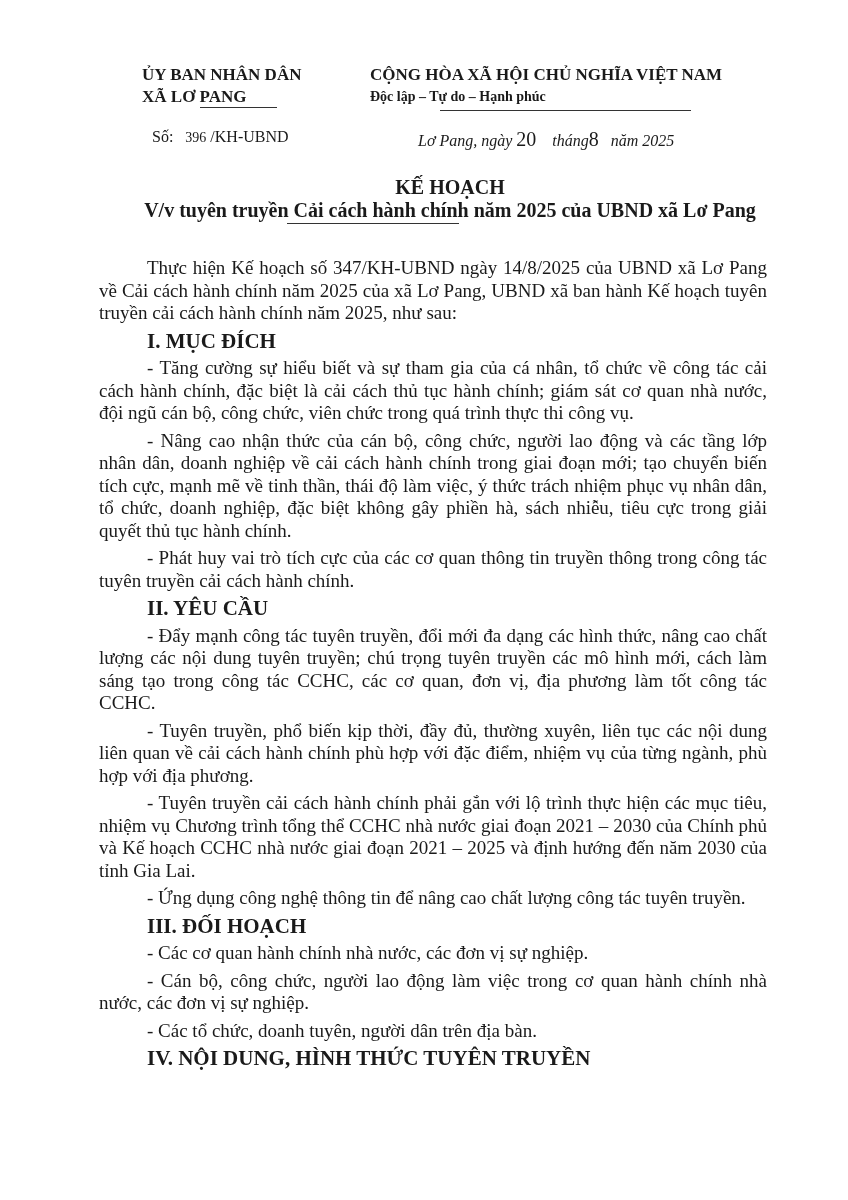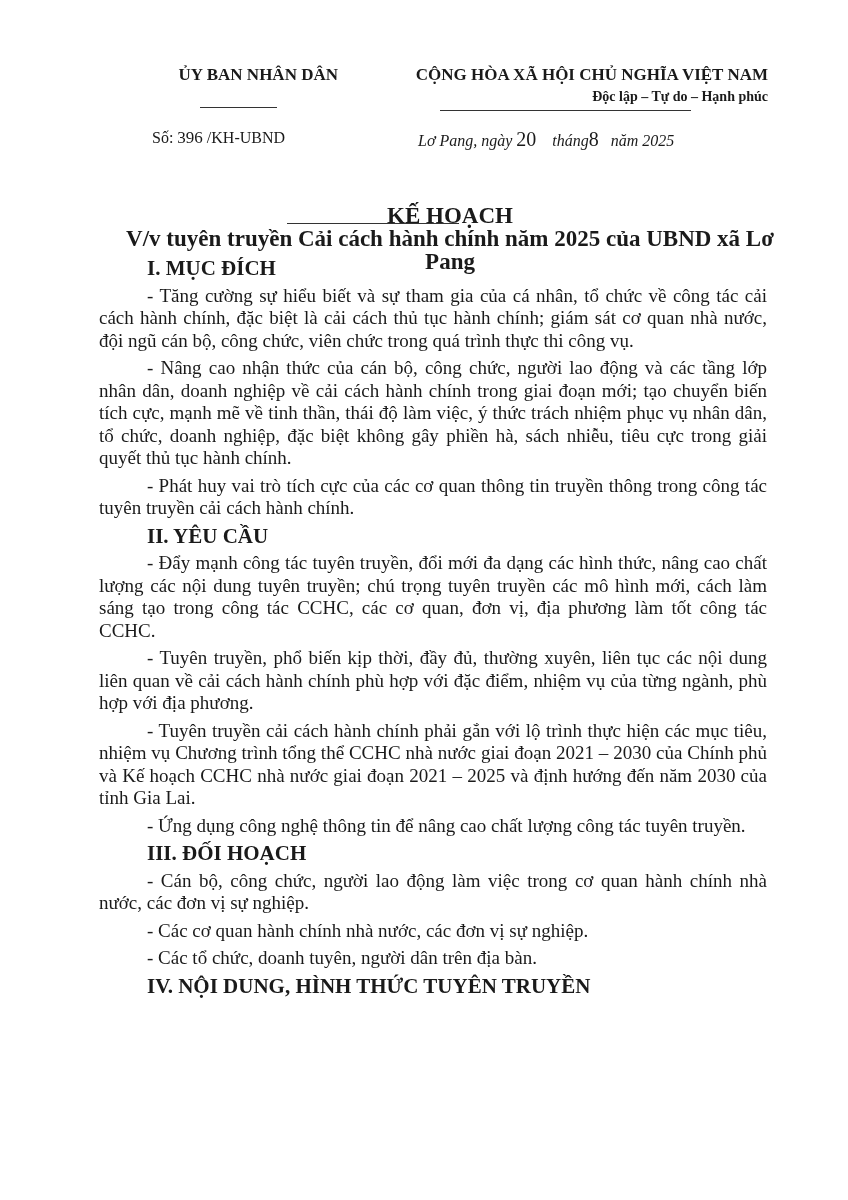--- a/index.html
+++ b/index.html
@@ -20,31 +20,31 @@
       left: 0; top: 0;
       width: 848px;
       height: 1200px;
     }
     
     .hdr-left {
       position: absolute;
       left: 142px;
       top: 64px;
       width: 196px;
-      text-align: right;
+      text-align: left;
       font-weight: bold;
       font-size: 17px;
       line-height: 22px;
     }
     .hdr-right {
       position: absolute;
       left: 370px;
       top: 64px;
       width: 398px;
-      text-align: right;
+      text-align: left;
       font-weight: bold;
       font-size: 17px;
       line-height: 22px;
     }
     .hdr-right .motto {
       font-size: 14px;
     }
     .rule {
       position: absolute;
       height: 1px;
@@ -55,21 +55,22 @@
     .rule-title { left: 287px; top: 223px; width: 172px; }
 
     .ref-number {
       position: absolute;
       left: 152px;
       top: 128px;
       font-size: 16px;
       white-space: pre;
     }
     .ref-number .num {
-      font-size: 17px;
+      font-size: 14px;
+      margin-left: 8px;
     }
     .ref-date {
       position: absolute;
       left: 418px;
       top: 128px;
       font-size: 16px;
       font-style: italic;
       white-space: pre;
     }
     .ref-date .num {
@@ -77,23 +78,22 @@
       font-size: 20px;
     }
 
     .doc-title {
       position: absolute;
       left: 120px;
       top: 176px;
       width: 660px;
       text-align: center;
       font-weight: bold;
-      font-size: 23px;
+      font-size: 20px;
       line-height: 23px;
-      margin-top: 28px;
     }
 
     
     .body {
       position: absolute;
       left: 99px;
       top: 257px;
       width: 668px;
       font-size: 19px;
       line-height: 22.5px;
@@ -111,53 +111,55 @@
       line-height: 22.5px;
     }
   </style>
 </head>
 <body>
 
 <div class="page">
 
   <div class="hdr-left">
     <div>ỦY BAN NHÂN DÂN</div>
+    <div>XÃ LƠ PANG</div>
   </div>
   <div class="rule rule-left"></div>
 
   <div class="hdr-right">
     <div>CỘNG HÒA XÃ HỘI CHỦ NGHĨA VIỆT NAM</div>
     <div class="motto">Độc lập – Tự do – Hạnh phúc</div>
   </div>
   <div class="rule rule-right"></div>
 
   <div class="ref-number"><span>Số: </span><span class="num">396</span><span> /KH-UBND</span></div>
 
   <div class="ref-date"><span>Lơ Pang, ngày </span><span class="num">20</span><span>    tháng</span><span class="num">8</span><span>   năm 2025</span></div>
 
   <div class="doc-title">
     <div>KẾ HOẠCH</div>
     <div>V/v tuyên truyền Cải cách hành chính năm 2025 của UBND xã Lơ Pang</div>
   </div>
   <div class="rule rule-title"></div>
 
   <div class="body">
+    <p>Thực hiện Kế hoạch số 347/KH-UBND ngày 14/8/2025 của UBND xã Lơ Pang về Cải cách hành chính năm 2025 của xã Lơ Pang, UBND xã ban hành Kế hoạch tuyên truyền cải cách hành chính năm 2025, như sau:</p>
 
     <h2>I. MỤC ĐÍCH</h2>
     <p>- Tăng cường sự hiểu biết và sự tham gia của cá nhân, tổ chức về công tác cải cách hành chính, đặc biệt là cải cách thủ tục hành chính; giám sát cơ quan nhà nước, đội ngũ cán bộ, công chức, viên chức trong quá trình thực thi công vụ.</p>
     <p>- Nâng cao nhận thức của cán bộ, công chức, người lao động và các tầng lớp nhân dân, doanh nghiệp về cải cách hành chính trong giai đoạn mới; tạo chuyển biến tích cực, mạnh mẽ về tinh thần, thái độ làm việc, ý thức trách nhiệm phục vụ nhân dân, tổ chức, doanh nghiệp, đặc biệt không gây phiền hà, sách nhiễu, tiêu cực trong giải quyết thủ tục hành chính.</p>
     <p>- Phát huy vai trò tích cực của các cơ quan thông tin truyền thông trong công tác tuyên truyền cải cách hành chính.</p>
 
     <h2>II. YÊU CẦU</h2>
     <p>- Đẩy mạnh công tác tuyên truyền, đổi mới đa dạng các hình thức, nâng cao chất lượng các nội dung tuyên truyền; chú trọng tuyên truyền các mô hình mới, cách làm sáng tạo trong công tác CCHC, các cơ quan, đơn vị, địa phương làm tốt công tác CCHC.</p>
     <p>- Tuyên truyền, phổ biến kịp thời, đầy đủ, thường xuyên, liên tục các nội dung liên quan về cải cách hành chính phù hợp với đặc điểm, nhiệm vụ của từng ngành, phù hợp với địa phương.</p>
     <p>- Tuyên truyền cải cách hành chính phải gắn với lộ trình thực hiện các mục tiêu, nhiệm vụ Chương trình tổng thể CCHC nhà nước giai đoạn 2021 – 2030 của Chính phủ và Kế hoạch CCHC nhà nước giai đoạn 2021 – 2025 và định hướng đến năm 2030 của tỉnh Gia Lai.</p>
     <p>- Ứng dụng công nghệ thông tin để nâng cao chất lượng công tác tuyên truyền.</p>
 
     <h2>III. ĐỐI HOẠCH</h2>
+    <p>- Các cơ quan hành chính nhà nước, các đơn vị sự nghiệp.</p>
     <p>- Cán bộ, công chức, người lao động làm việc trong cơ quan hành chính nhà nước, các đơn vị sự nghiệp.</p>
-    <p>- Các cơ quan hành chính nhà nước, các đơn vị sự nghiệp.</p>
     <p>- Các tổ chức, doanh tuyên, người dân trên địa bàn.</p>
 
     <h2>IV. NỘI DUNG, HÌNH THỨC TUYÊN TRUYỀN</h2>
   </div>
 
 </div>
 
 </body></html>

